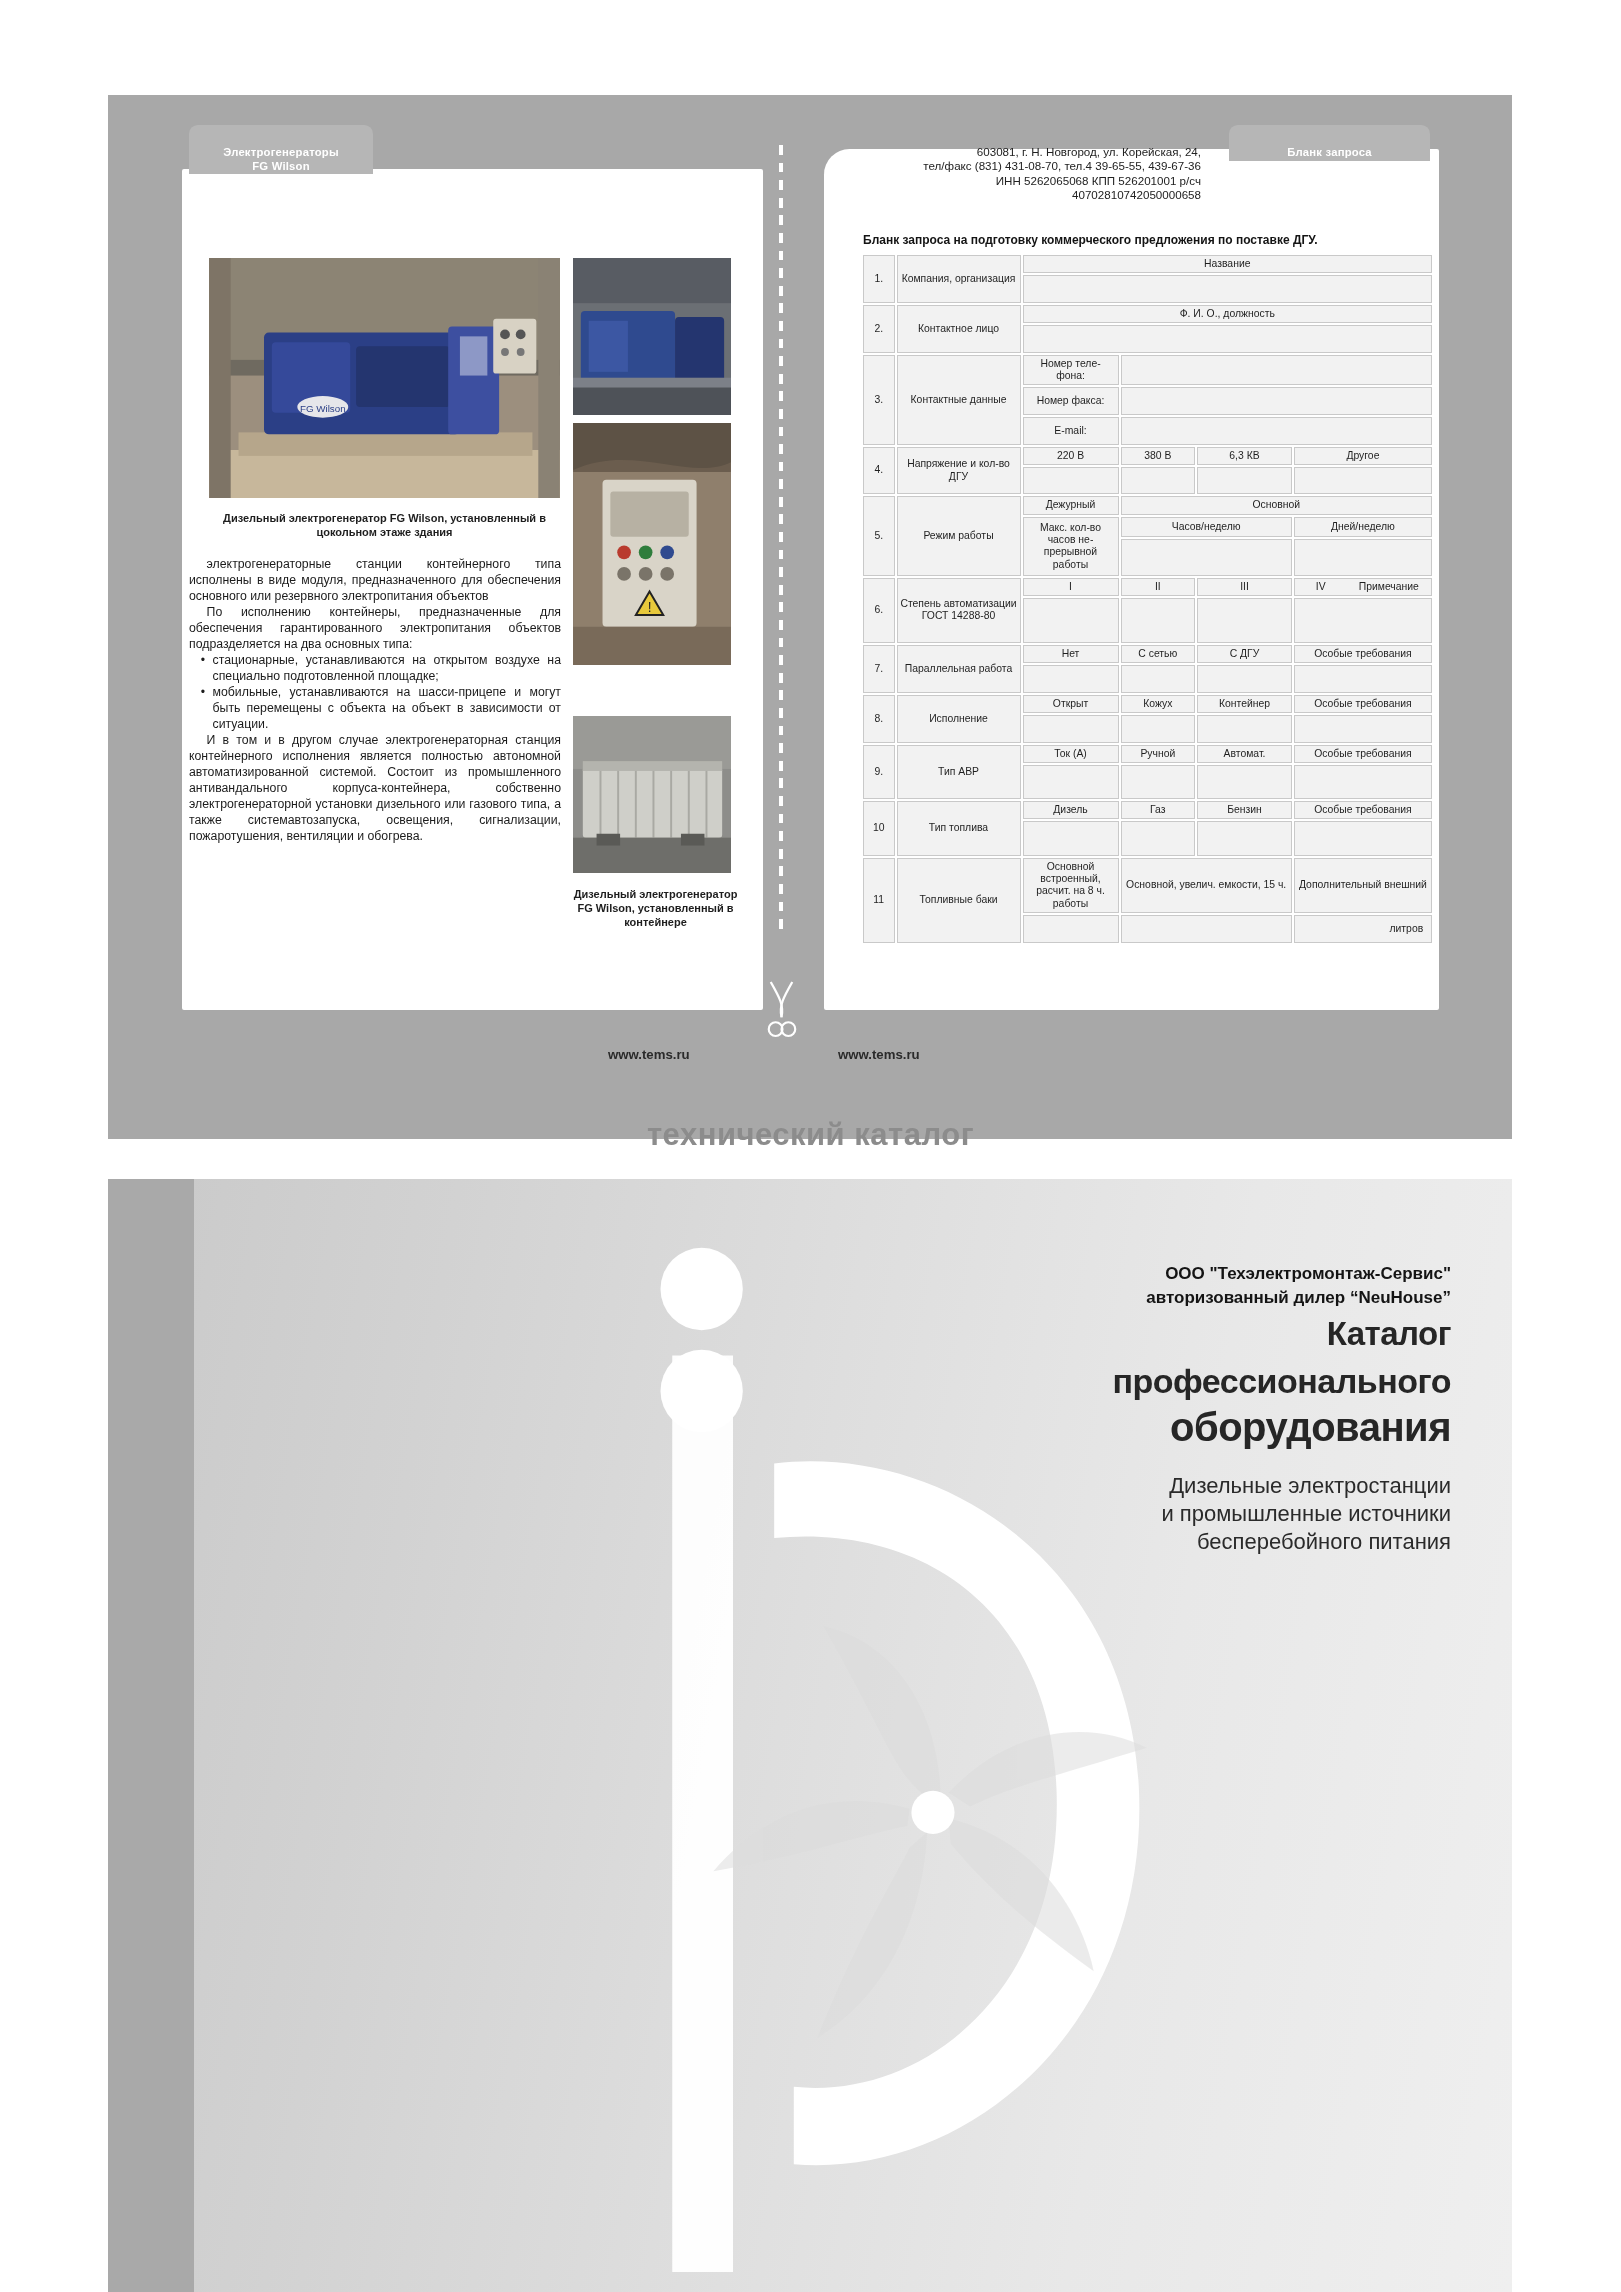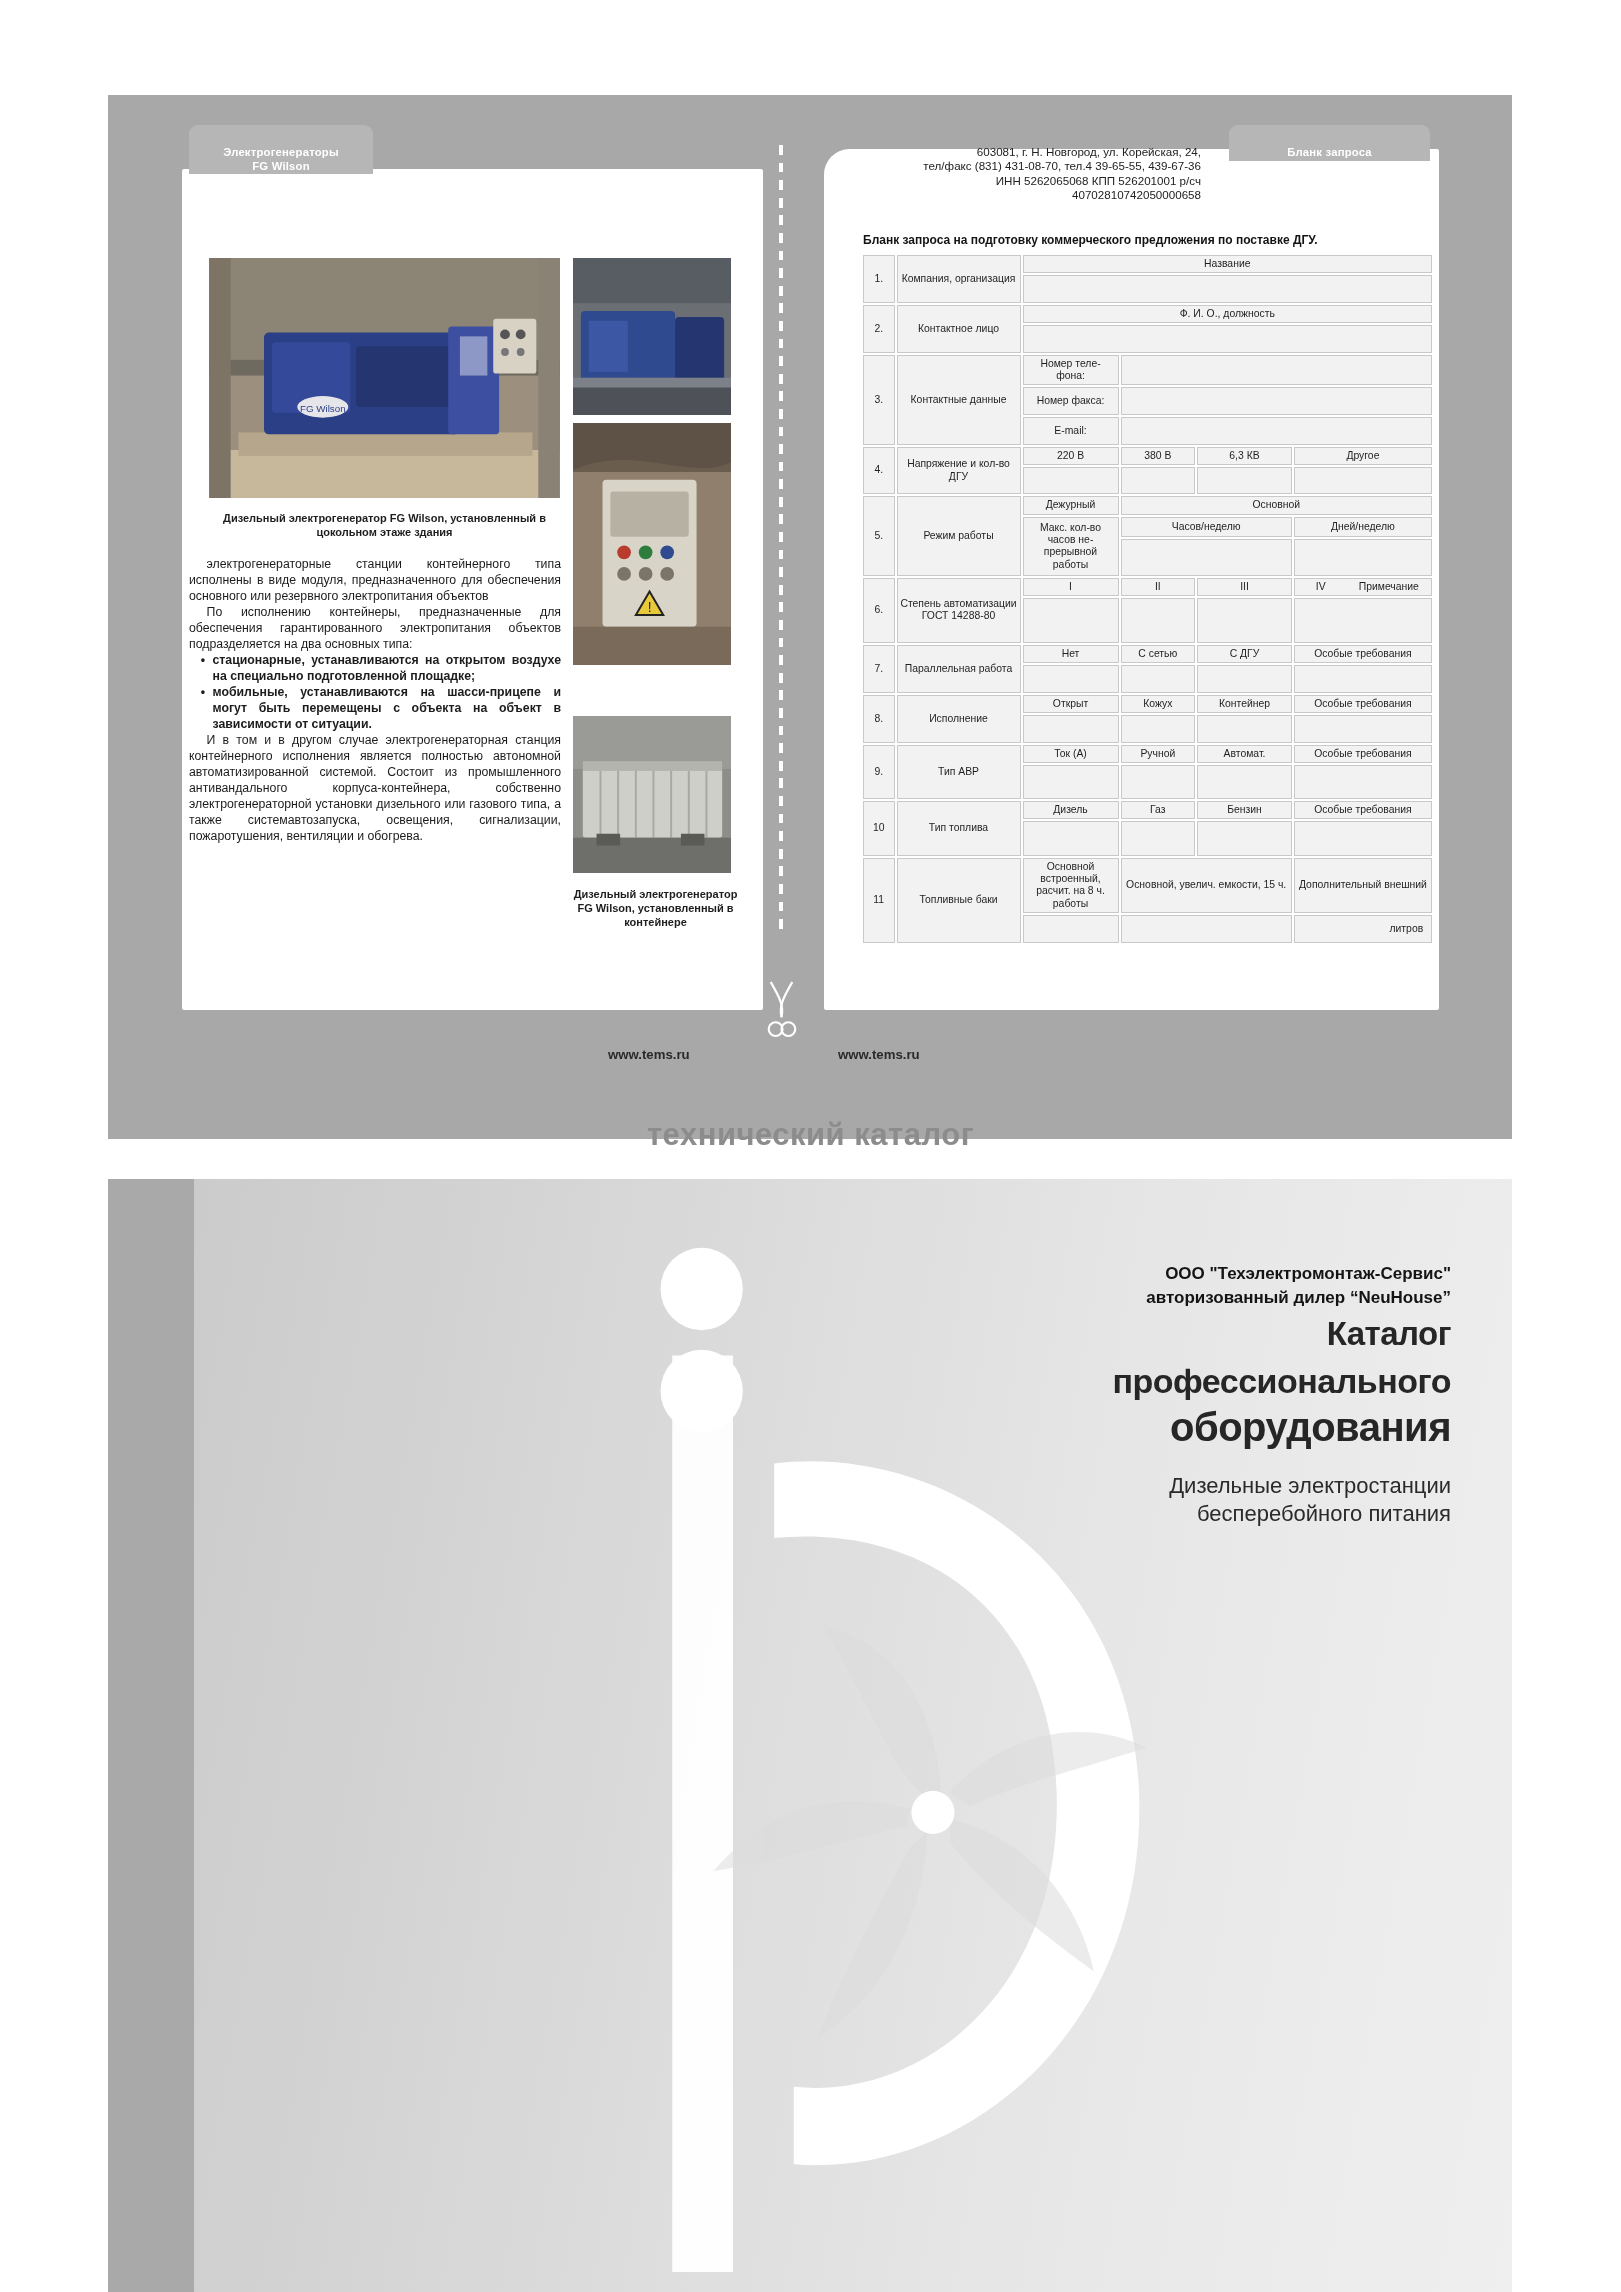--- a/index.html
+++ b/index.html
@@ -42,21 +42,21 @@
   #ph4{left:573px;top:716px;width:158px;height:157px;}
 
   .cap{position:absolute;font-weight:bold;font-size:11px;line-height:14px;text-align:center;color:#1e1e1e;}
   #cap1{left:209px;top:511px;width:351px;}
   #cap2{left:573px;top:887px;width:165px;}
 
   #bodyText{position:absolute;left:189px;top:556px;width:372px;color:#1c1c1c;
             font-size:12.3px;line-height:16px;text-align:justify;}
   #bodyText p{margin:0;text-indent:17.6px;}
   #bodyText ul{margin:0;padding-left:23.5px;list-style:none;}
-  #bodyText li{position:relative;text-indent:0;margin:0;font-weight:bold;}
+  #bodyText li{position:relative;text-indent:0;margin:0;}
   #bodyText li:before{content:"•";position:absolute;left:-11.8px;top:0;}
 
   
   #formTitle{position:absolute;left:863px;top:233px;width:510px;font-weight:bold;font-size:12px;color:#141414;}
   table#frm{position:absolute;left:861px;top:253px;border-collapse:separate;border-spacing:2px;width:573px;}
   table#frm td{background:#f2f2f2;border:1px solid #c9c9c9;font-size:10.4px;line-height:12.3px;
                text-align:center;color:#1f1f1f;padding:2px 2px;vertical-align:middle;}
   td.num{width:25.5px;}
   td.lbl{width:118px;}
   td.blank{height:21.6px;}
@@ -445,19 +445,20 @@
     <div id="coverTop">
       <div id="coverCompany">
         <div>ООО "Техэлектромонтаж-Сервис"</div>
         <div>авторизованный  дилер “NeuHouse”</div>
       </div>
       <div id="coverH1">Каталог</div>
       <div id="coverH2">профессионального</div>
       <div id="coverH3">оборудования</div>
       <div id="coverSub">
         <div>Дизельные электростанции</div>
+        <div>и промышленные источники</div>
         <div>бесперебойного питания</div>
       </div>
     </div>
   </div>
 
 </div>
 
 
 </body></html>

